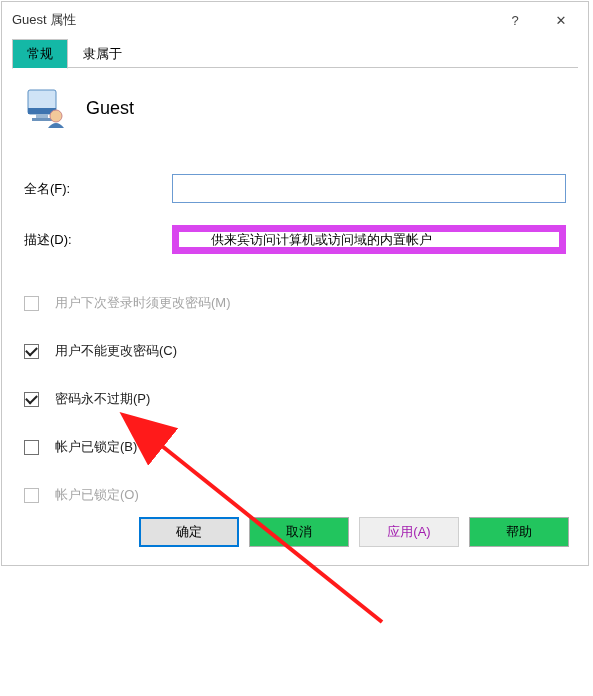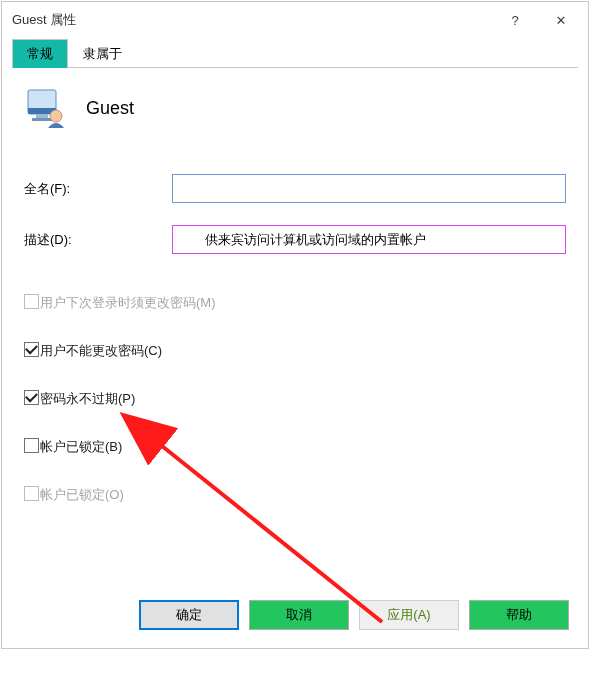--- a/index.html
+++ b/index.html
@@ -9,21 +9,21 @@
     font-size: 13px;
     background: #fff;
     width: 593px;
     height: 696px;
     position: relative;
     overflow: hidden;
   }
   .outer {
     border: 1px solid #c7c7c7;
     width: 588px;
-    height: 648px;
+    height: 565px;
     margin: 1px;
     position: relative;
     background: #fff;
   }
   .titlebar {
     height: 36px;
     display: flex;
     align-items: center;
     padding: 0 4px 0 10px;
     color: #333;
@@ -97,29 +97,29 @@
   input[type="text"] {
     width: 100%;
     height: 29px;
     border: 1px solid #6b9bd2;
     padding: 2px 6px;
     font-family: inherit;
     font-size: 13px;
     background: #fff;
   }
   input[type="text"].plain {
-    border: 1px solid #d946ef;
+    border: 7px solid #d946ef;
     padding-left: 32px;
   }
 
   .checks { margin-top: 40px; }
   .chk {
     display: flex;
-    align-items: flex-start;
-    gap: 1px;
+    align-items: center;
+    gap: 16px;
     margin-bottom: 16px;
     font-size: 13px;
     color: #222;
     margin-top: 30px;
   }
   .chk.disabled { color: #a5a5a5; }
   .chk .box {
     width: 15px; height: 15px;
     border: 1px solid #707070;
     display: inline-flex;
@@ -151,21 +151,21 @@
     background: #22c55e;
     border: 1px solid #adadad;
     font-family: inherit;
     font-size: 13px;
     cursor: default;
   }
   button.dlg.default {
     border: 2px solid #0078d7;
     background: #e1e1e1;
   }
-  button.dlg:disabled { color: #4d7c0f; border-color: #cfcfcf; background: #efefef;}
+  button.dlg:disabled { color: #a21caf; border-color: #cfcfcf; background: #efefef;}
   
   
   .arrow-overlay {
     position: absolute;
     left: 0; top: 0;
     pointer-events: none;
   }
 
   
   .watermark {

